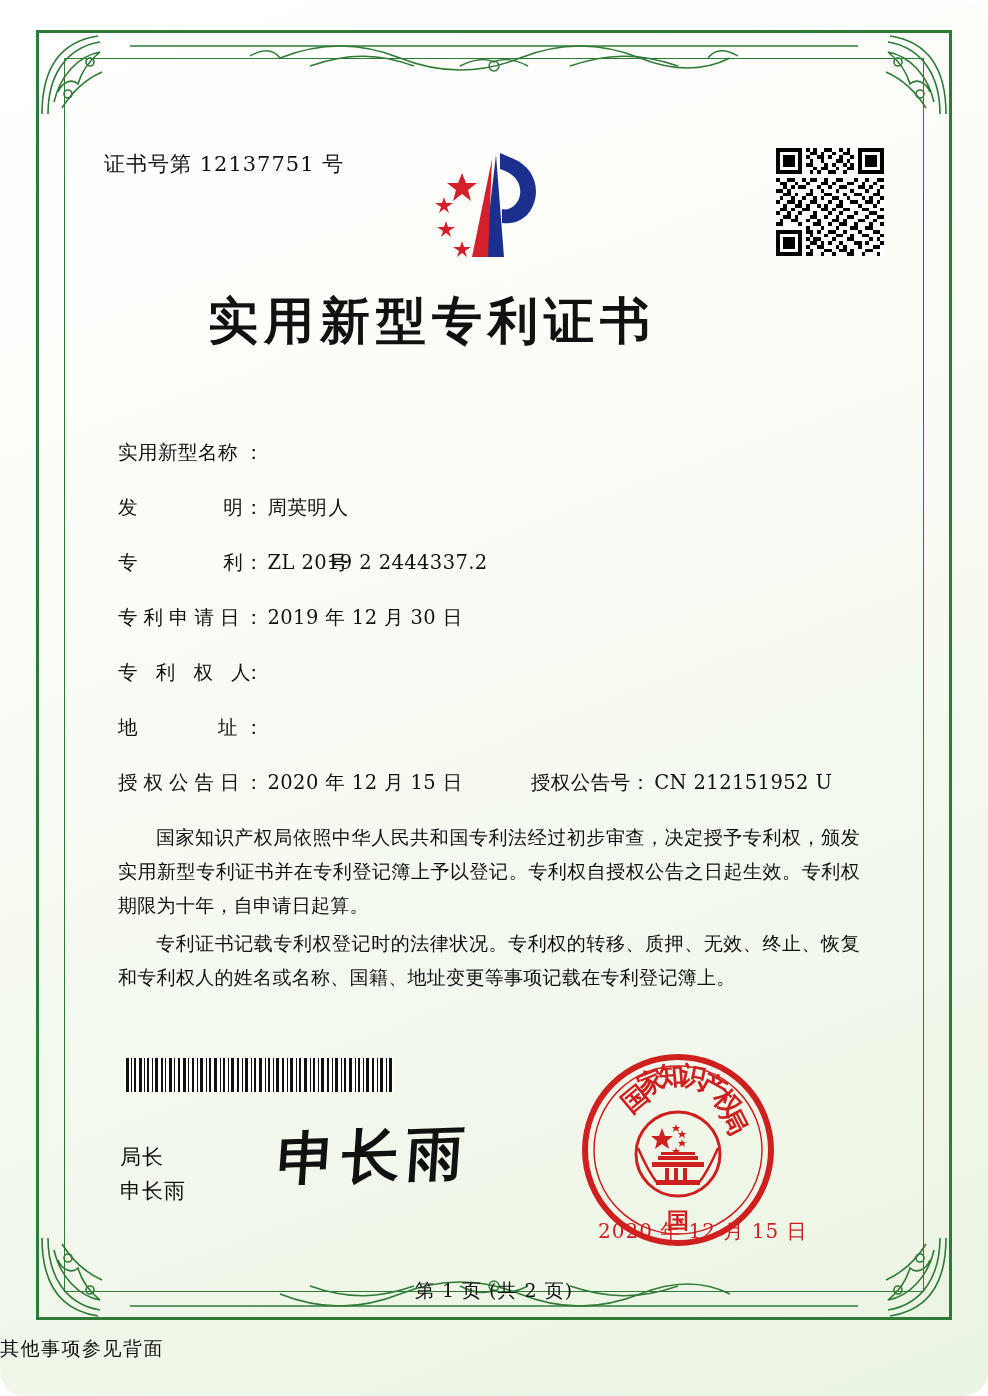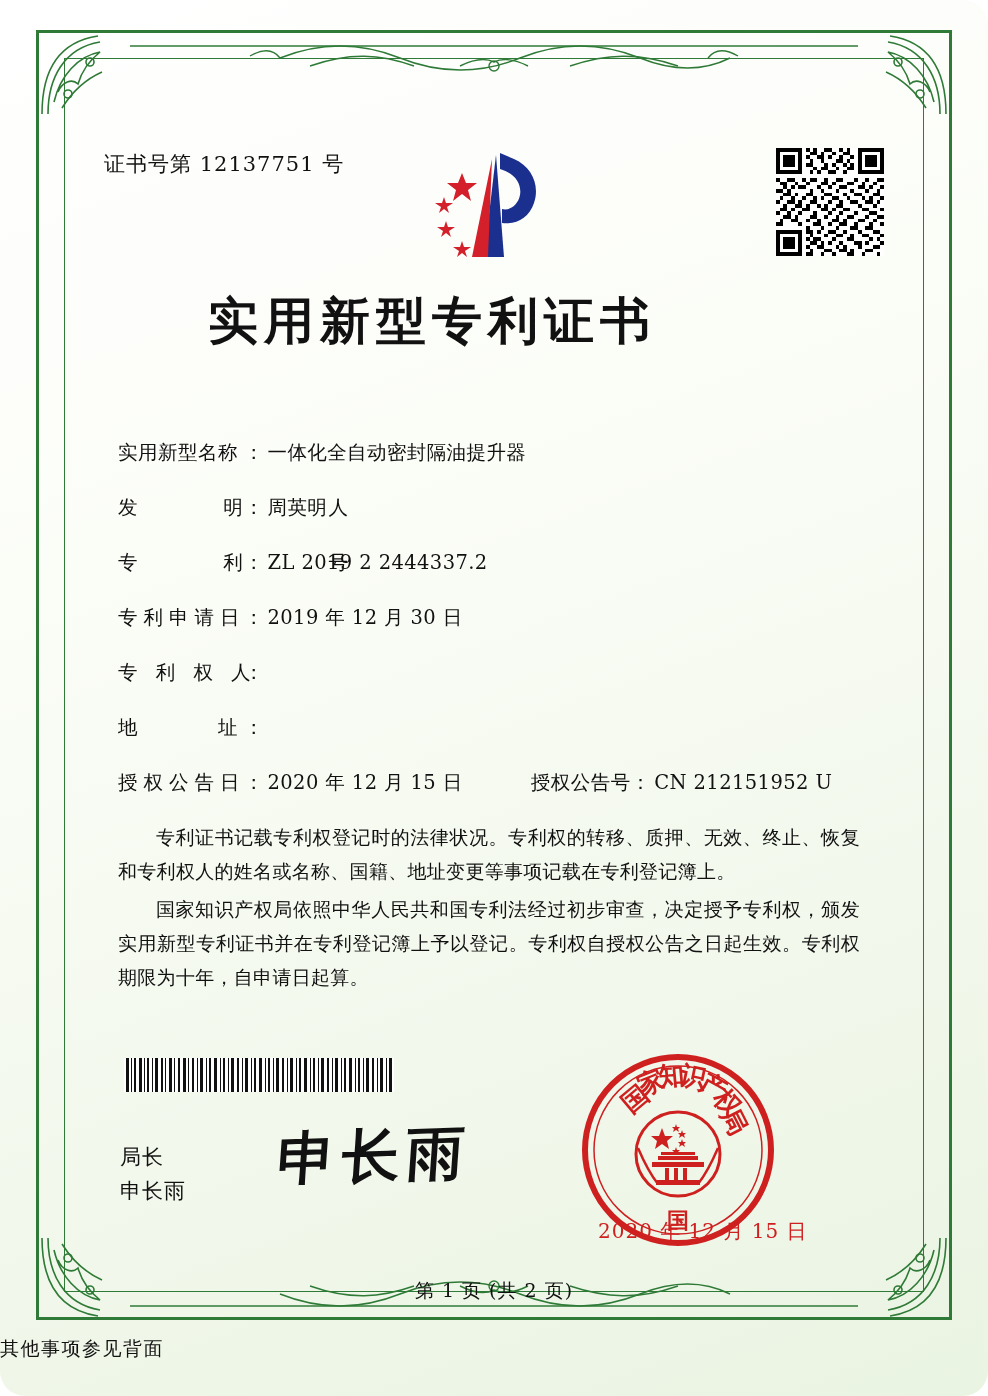--- a/index.html
+++ b/index.html
@@ -505,21 +505,20 @@
       </g>
     </svg>
   </div>
 
   <div class="title">实用新型专利证书</div>
 
   <div class="fields">
     <div class="field-row">
       <span class="field-label">实用新型名称</span>
       <span class="field-colon">：</span>
-      <span class="field-value">一体化全自动密封隔油提升器</span>
     </div>
     <div class="field-row">
       <span class="field-label sp2">发　 明　 人</span>
       <span class="field-colon">：</span>
       <span class="field-value">周英明</span>
     </div>
     <div class="field-row">
       <span class="field-label sp2">专　 利　 号</span>
       <span class="field-colon">：</span>
       <span class="field-value">ZL 2019 2 2444337.2</span>
@@ -541,22 +540,22 @@
       <span class="field-label sp3">授权公告日</span>
       <span class="field-colon">：</span>
       <span class="field-value">2020 年 12 月 15 日</span>
       <span class="field-label2">授权公告号</span>
       <span class="field-colon">：</span>
       <span class="field-value">CN 212151952 U</span>
     </div>
   </div>
 
   <div class="paras">
+    <p>国家知识产权局依照中华人民共和国专利法经过初步审查，决定授予专利权，颁发实用新型专利证书并在专利登记簿上予以登记。专利权自授权公告之日起生效。专利权期限为十年，自申请日起算。</p>
     <p>专利证书记载专利权登记时的法律状况。专利权的转移、质押、无效、终止、恢复和专利权人的姓名或名称、国籍、地址变更等事项记载在专利登记簿上。</p>
-    <p>国家知识产权局依照中华人民共和国专利法经过初步审查，决定授予专利权，颁发实用新型专利证书并在专利登记簿上予以登记。专利权自授权公告之日起生效。专利权期限为十年，自申请日起算。</p>
   </div>
 
   <div class="barcode">
     <svg viewBox="0 0 270 34" shape-rendering="crispEdges">
       <rect width="270" height="34" fill="#fff"></rect>
       <g fill="#111">
         <rect x="2" y="0" width="3" height="34"></rect>
           <rect x="7" y="0" width="1" height="34"></rect>
         <rect x="10" y="0" width="2" height="34"></rect>
           <rect x="15" y="0" width="3" height="34"></rect>

